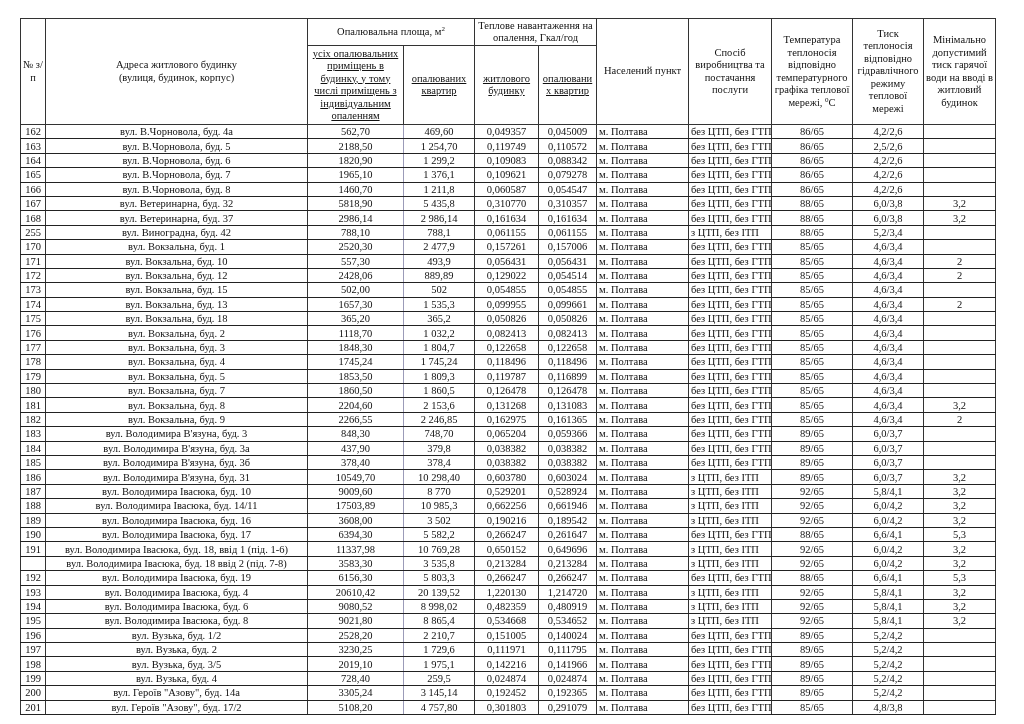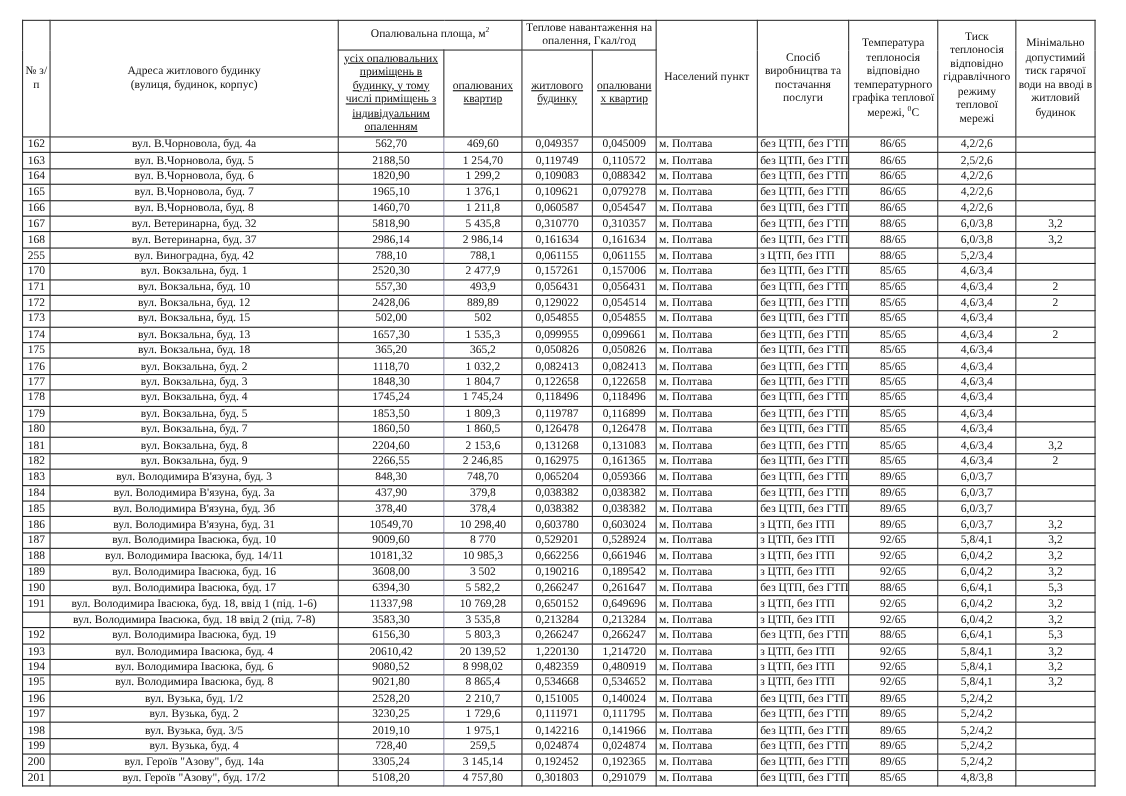--- a/index.html
+++ b/index.html
@@ -394,21 +394,21 @@
         <td class="c">0,528924</td>
         <td class="l">м. Полтава</td>
         <td class="l">з ЦТП, без ІТП</td>
         <td class="c">92/65</td>
         <td class="c">5,8/4,1</td>
         <td class="c">3,2</td>
       </tr>
       <tr>
         <td class="num">188</td>
         <td class="addr">вул. Володимира Івасюка, буд. 14/11</td>
-        <td class="c lightcol">10181,32</td>
+        <td class="c lightcol">17503,89</td>
         <td class="c">10 985,3</td>
         <td class="c">0,662256</td>
         <td class="c">0,661946</td>
         <td class="l">м. Полтава</td>
         <td class="l">з ЦТП, без ІТП</td>
         <td class="c">92/65</td>
         <td class="c">6,0/4,2</td>
         <td class="c">3,2</td>
       </tr>
       <tr>

